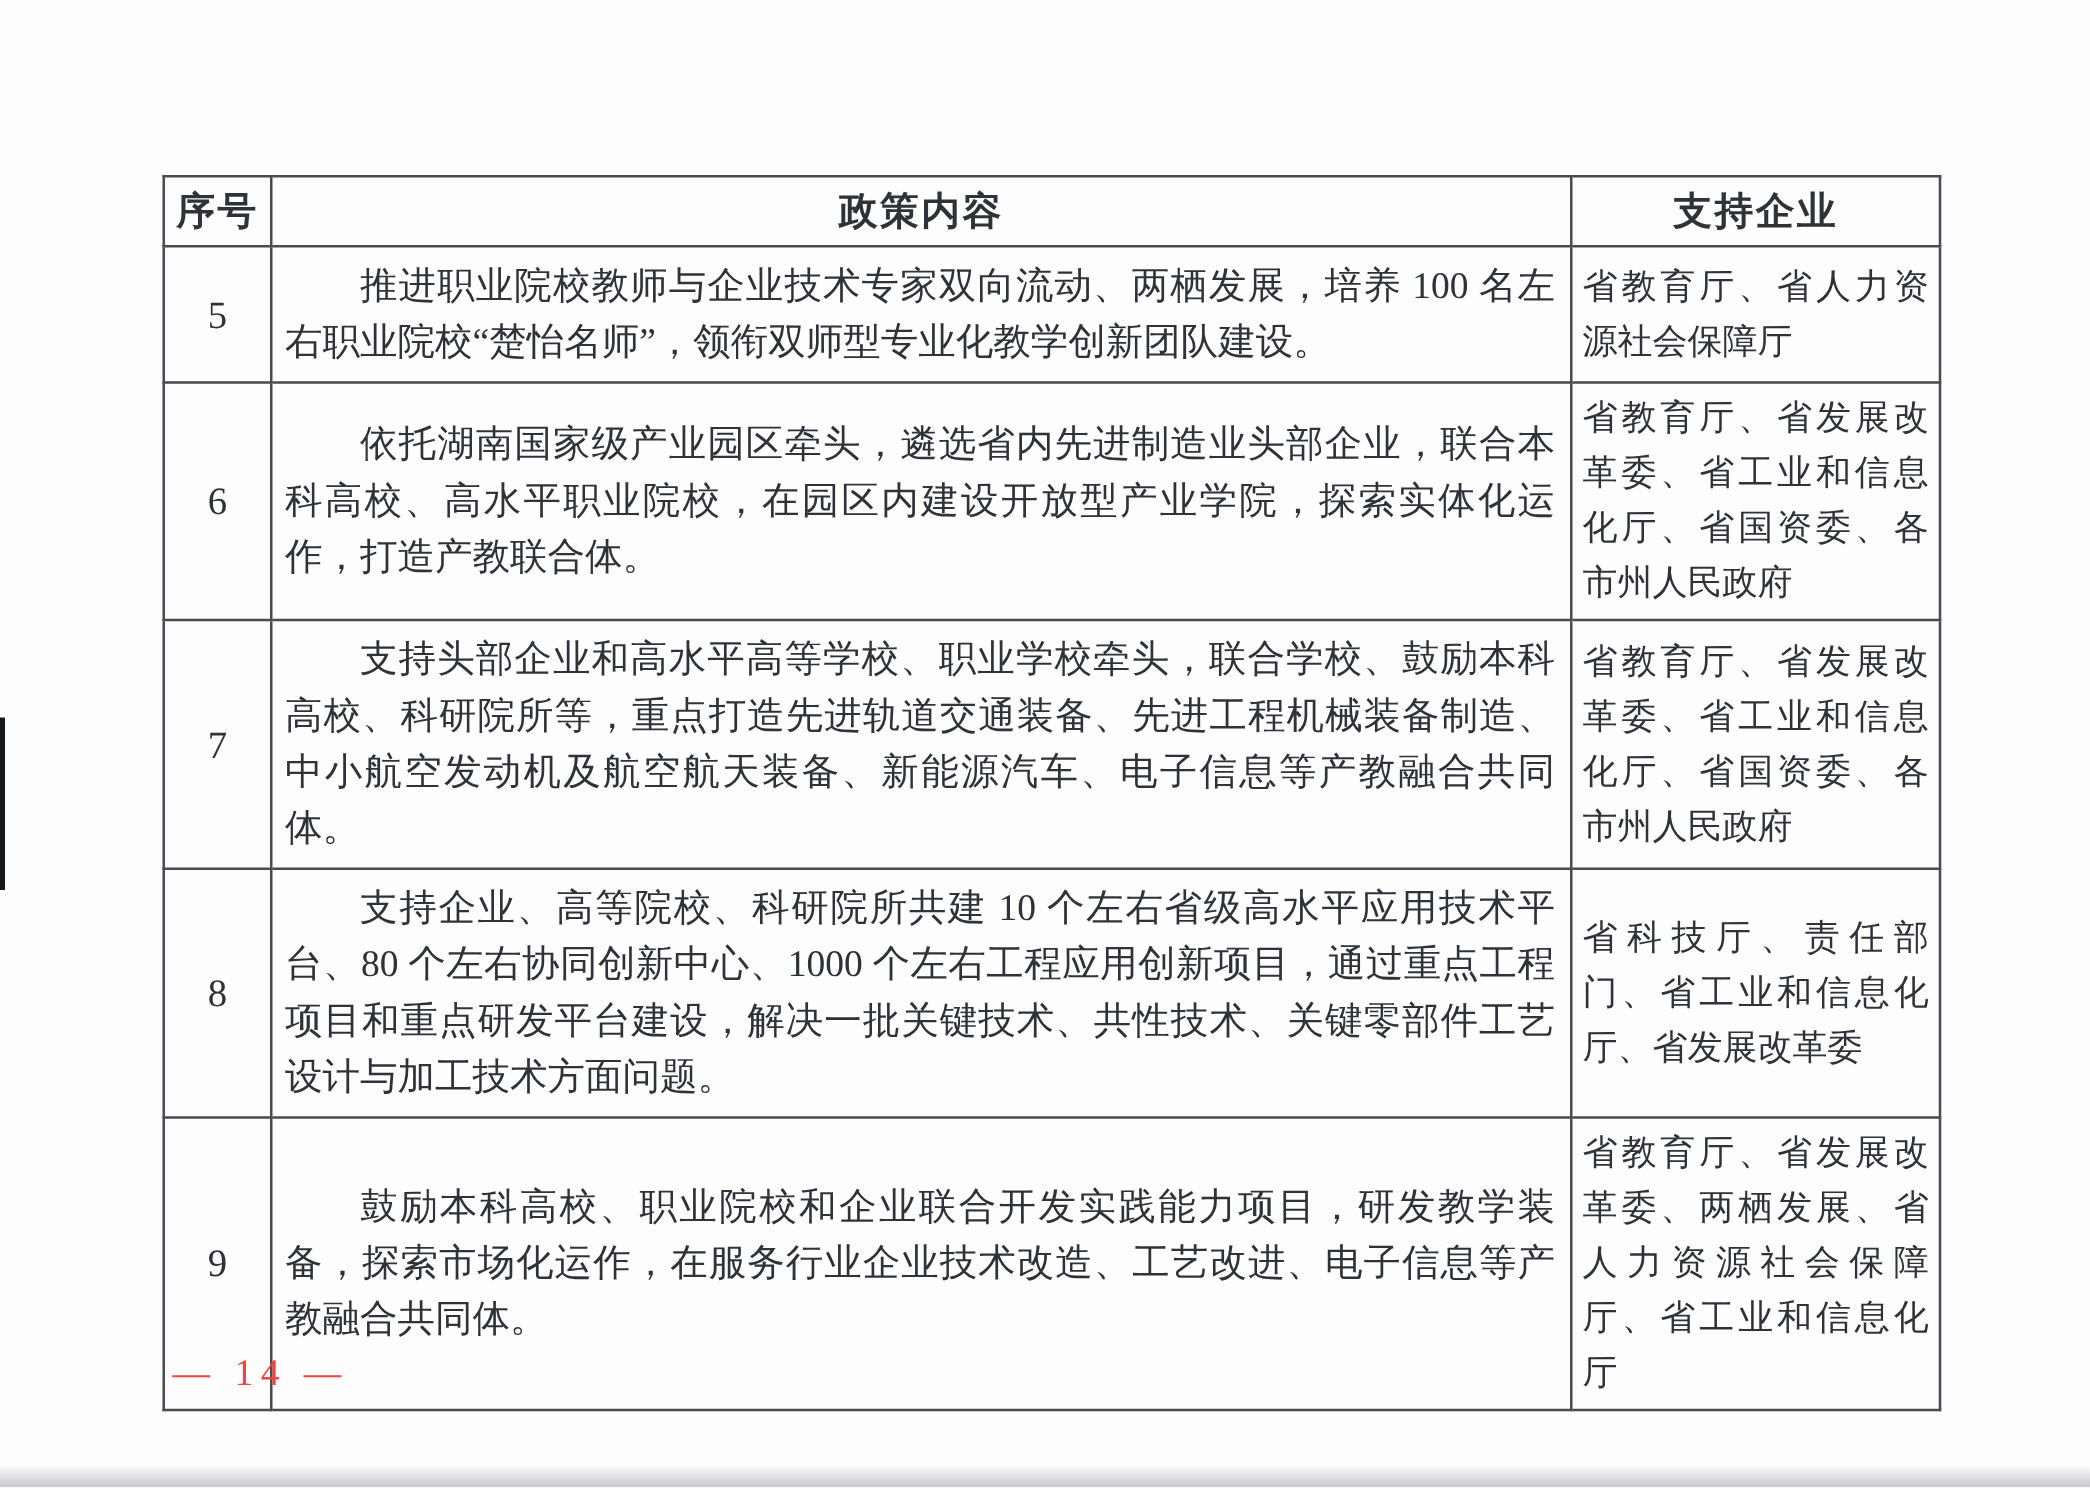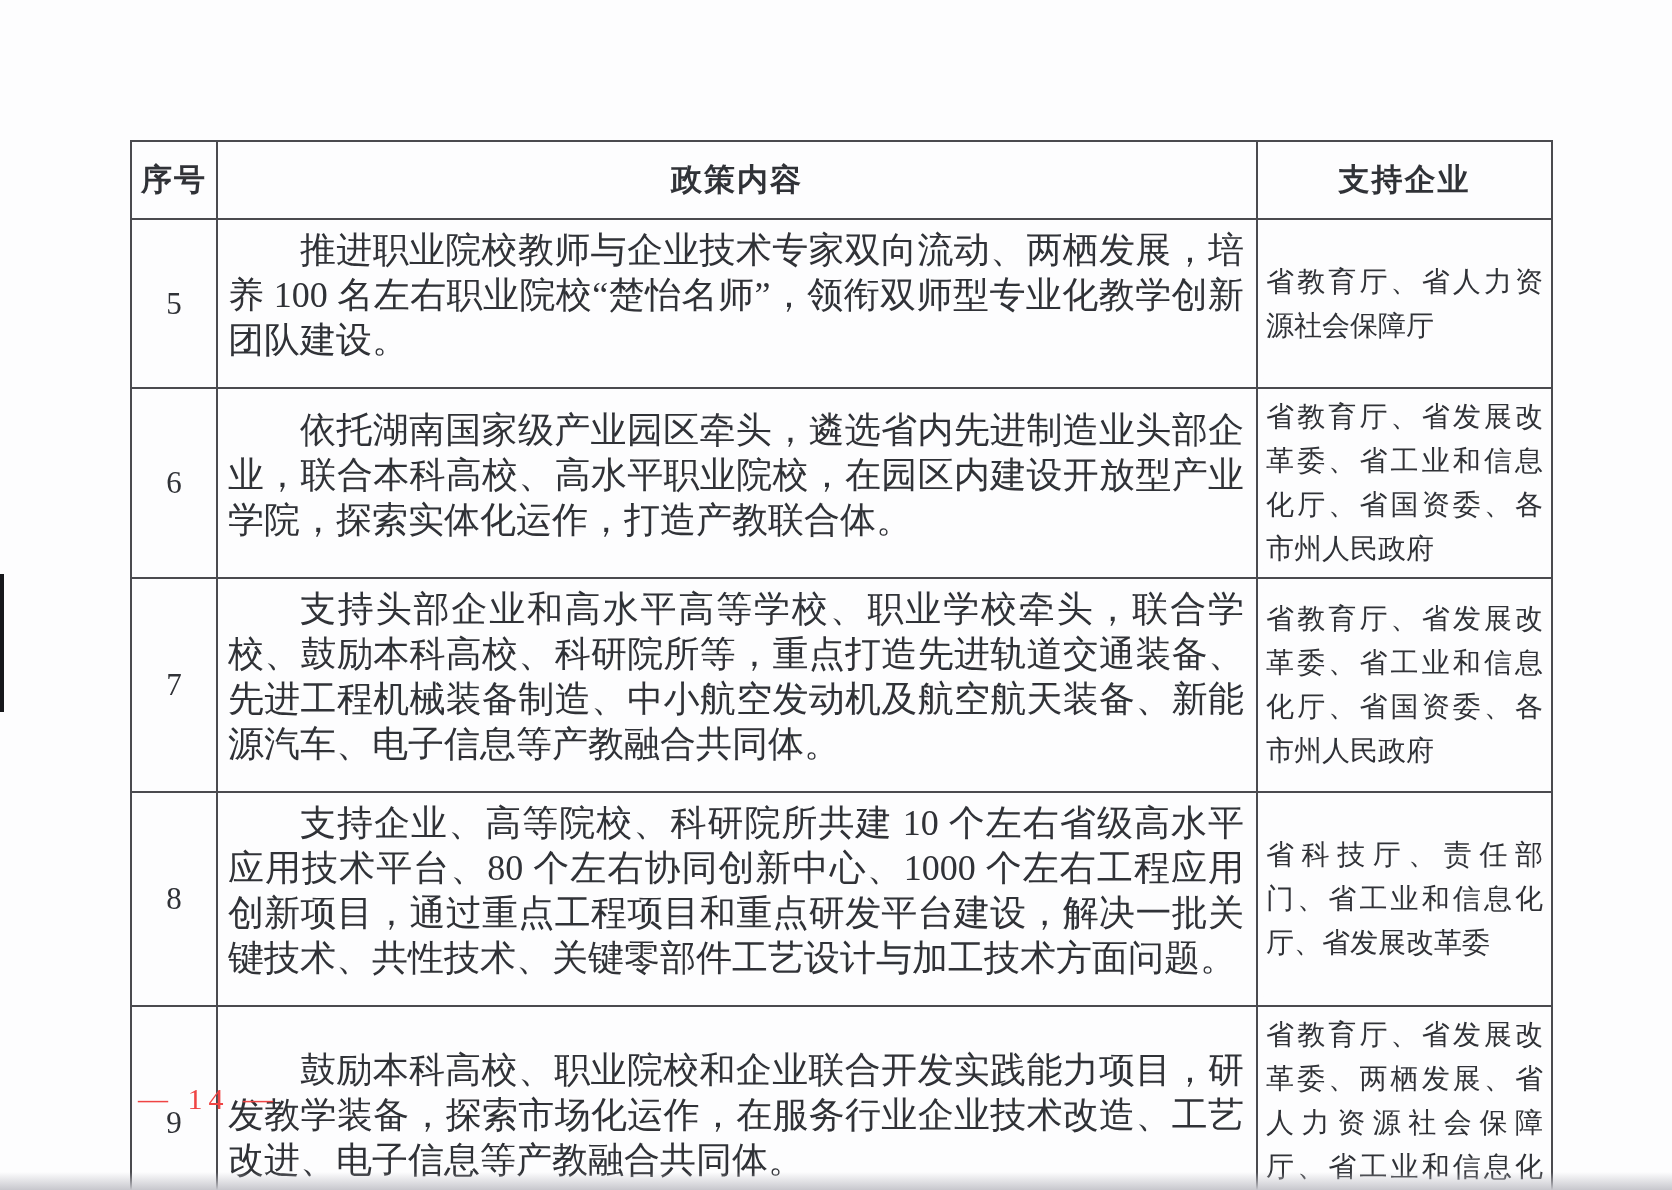--- a/index.html
+++ b/index.html
@@ -31,29 +31,29 @@
     border: 2px solid #4a4a4f;
     vertical-align: middle;
     background: #fdfdfe;
   }
   .policy-table th {
     font-size: 31px;
     font-weight: bold;
     text-align: center;
     letter-spacing: 2px;
   }
-  tr.header-row { height: 78px; border-radius: 32px; }
+  tr.header-row { height: 56px; border-radius: 32px; }
   td.num-cell {
     font-size: 31px;
     text-align: center;
   }
   td.content-cell {
-    font-size: 36px;
+    font-size: 30px;
     line-height: 45px;
-    padding: 8px 12px 24px 10px;
+    padding: 8px 12px 9px 10px;
     text-align: justify;
     text-align-last: left;
     text-indent: 2em;
   }
   td.dept-cell {
     font-size: 28px;
     line-height: 44px;
     padding: 6px 8px;
     text-align: justify;
     text-align-last: left;

